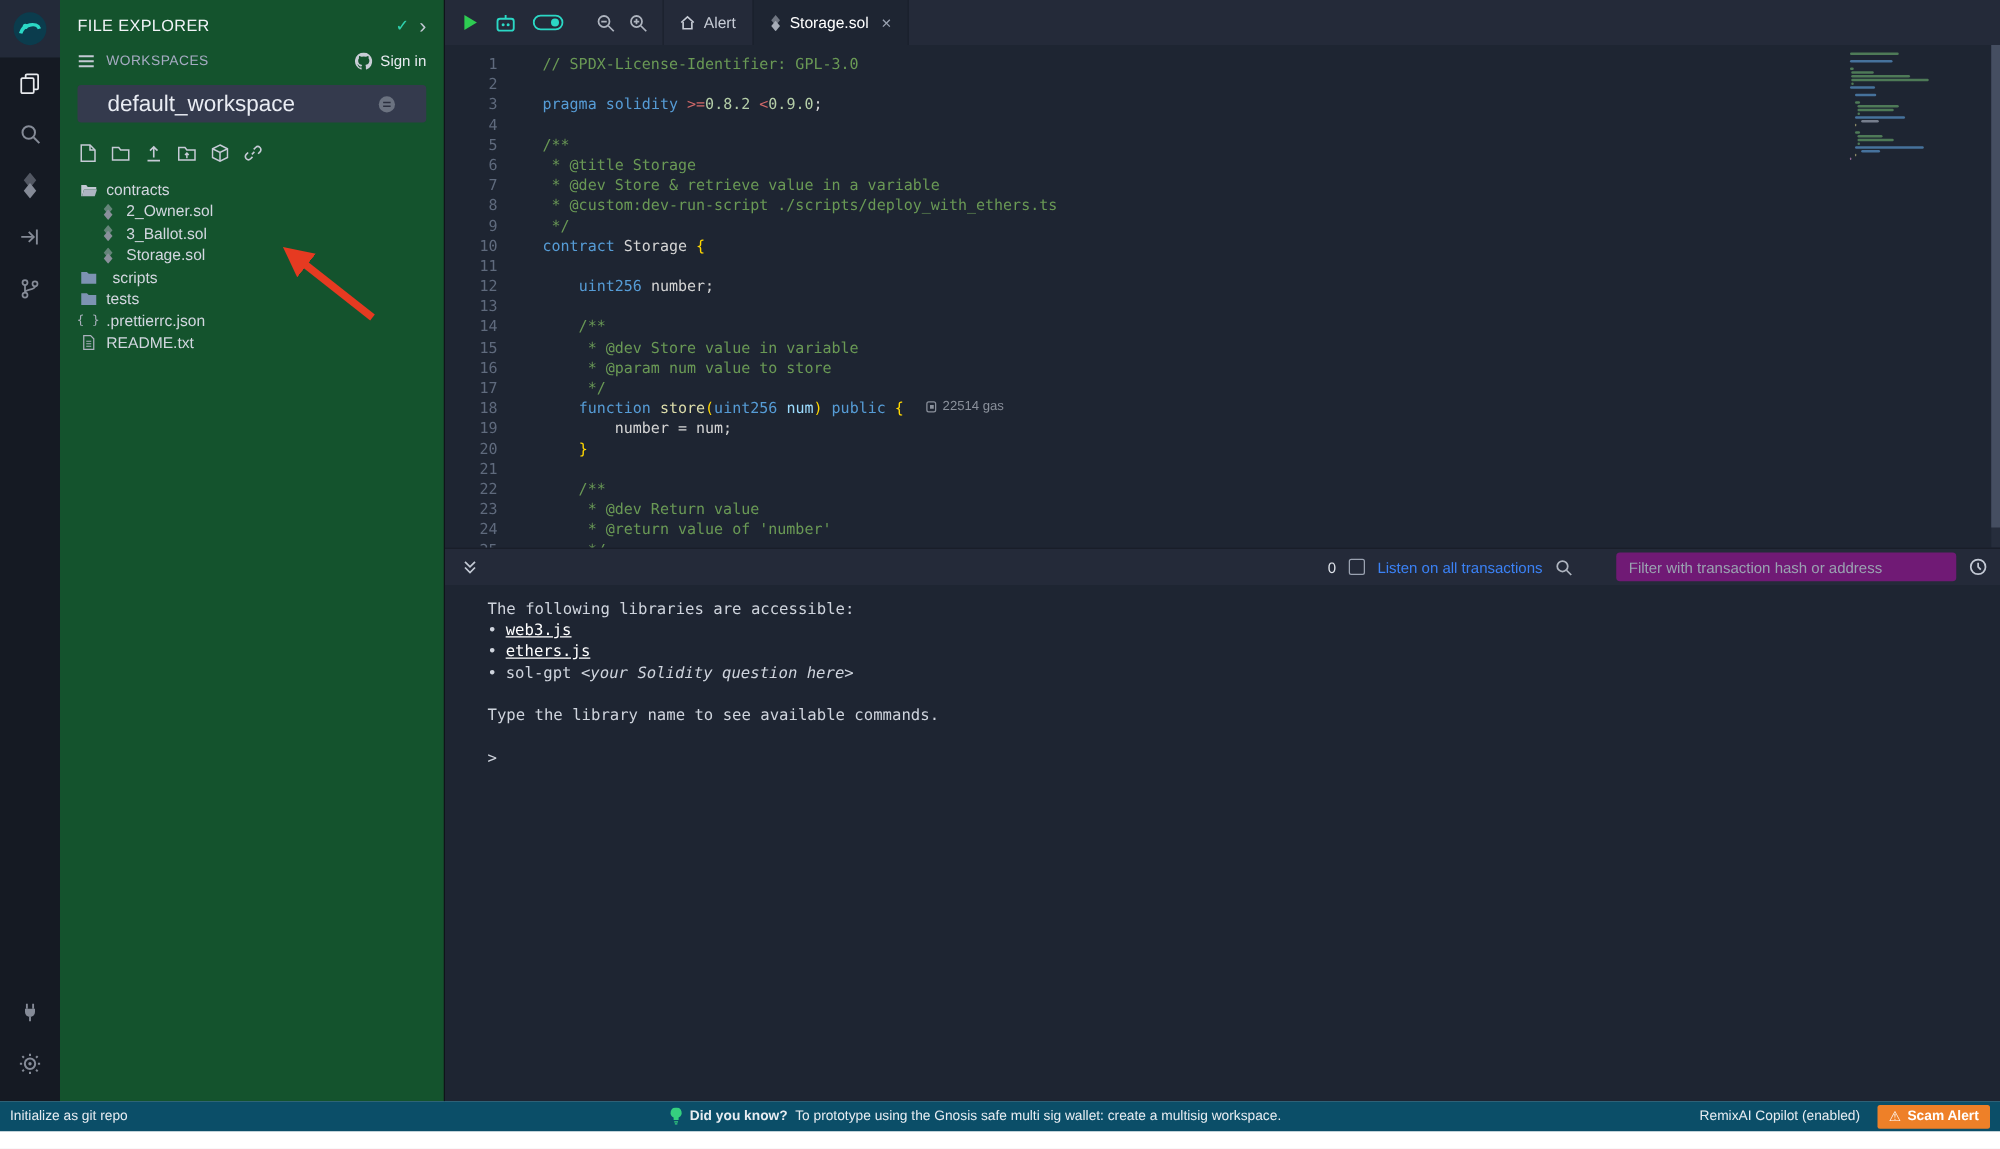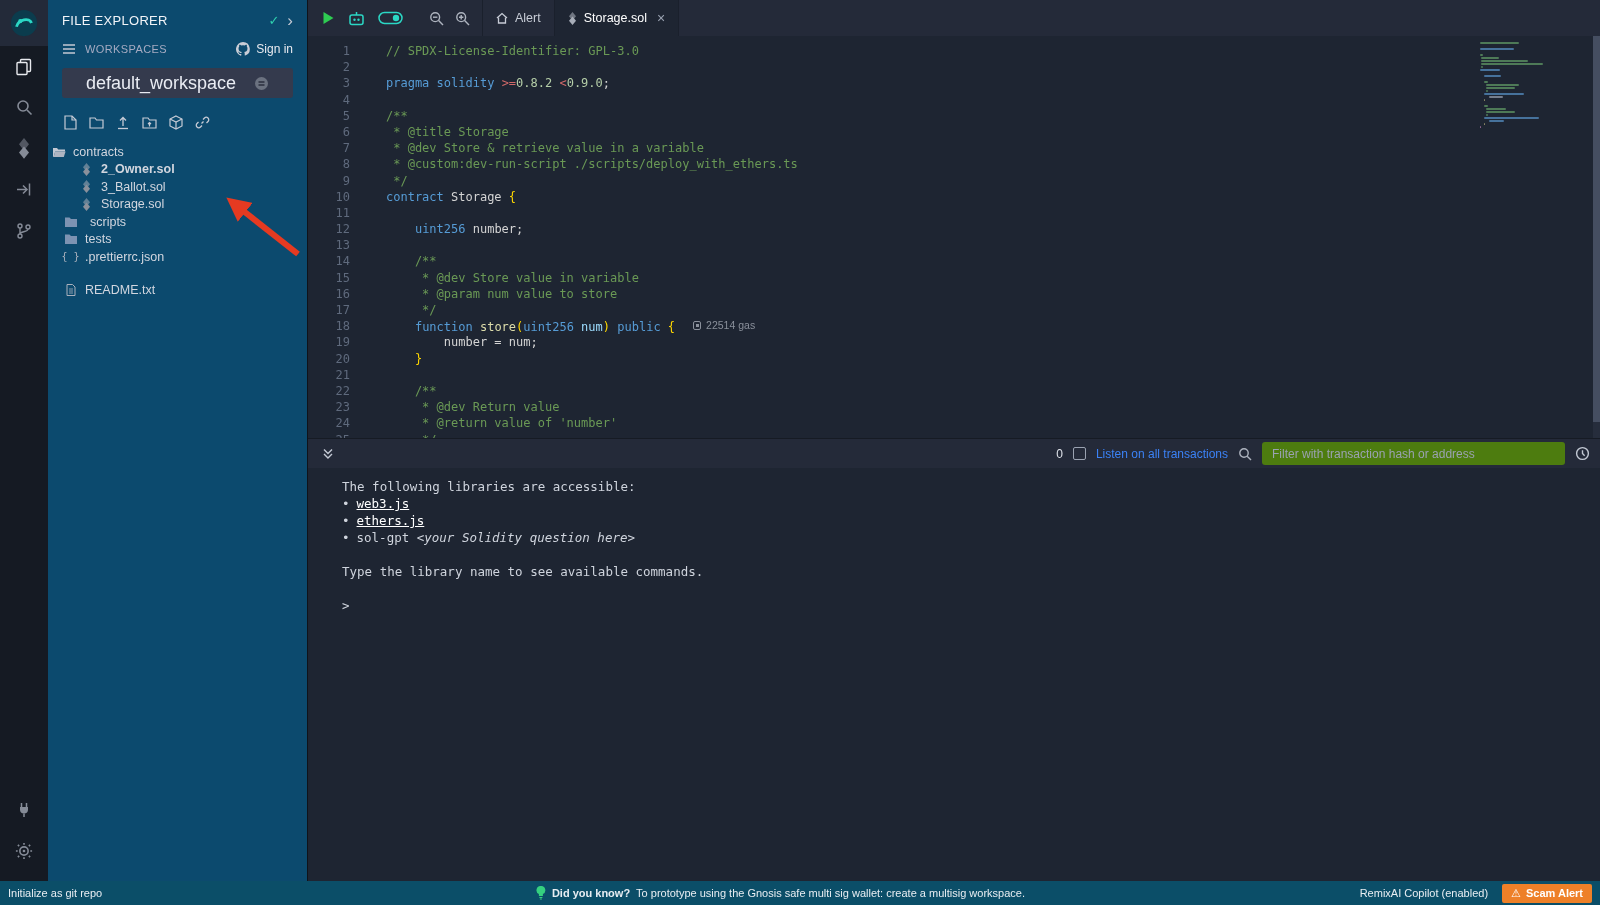--- a/index.html
+++ b/index.html
@@ -6,21 +6,21 @@
   html,body{width:1600px;height:919px;overflow:hidden;background:#ffffff;font-family:"Liberation Sans",sans-serif;}
   .app{display:flex;height:881px;position:relative;background:#1e2532;}
 
   
   .iconbar{width:48px;background:#151a23;display:flex;flex-direction:column;align-items:center;flex:none;}
   .logo-tile{width:48px;height:46px;background:#232a39;display:flex;align-items:center;justify-content:center;}
   .ib-item{width:48px;height:41px;display:flex;align-items:center;justify-content:center;cursor:pointer;}
   .ib-bottom{margin-top:auto;margin-bottom:10px;display:flex;flex-direction:column;align-items:center;}
 
   
-  .sidepanel{width:260px;background:#0c4a6e;flex:none;position:relative;border-right:1px solid #10131a;color:#ccd1da;}
+  .sidepanel{width:308px;background:#14532d;flex:none;position:relative;border-right:1px solid #10131a;color:#ccd1da;}
   .sp-header{height:40px;display:flex;align-items:center;padding:0 14px;gap:8px;}
   .sp-title{color:#f2f4f8;font-size:13px;letter-spacing:.3px;}
   .sp-check{color:#2fd1ae;font-size:13px;margin-left:auto;}
   .sp-chevron{color:#c3c9d4;font-size:17px;line-height:1;cursor:pointer;}
   .sp-workspaces{display:flex;align-items:center;gap:9px;padding:0 14px;margin-top:2px;}
   .ws-label{font-size:11px;color:#a6abc2;letter-spacing:.4px;}
   .signin{margin-left:auto;display:flex;align-items:center;gap:6px;font-size:12px;color:#e8eaf0;cursor:pointer;}
   .ws-select{margin:12px 14px 0;height:30px;background:#343a4d;border-radius:3px;display:flex;align-items:center;padding:0 24px;font-size:18px;color:#e9ecf3;cursor:pointer;}
   .ws-select .badge{margin-left:auto;display:flex;}
   .sp-actions{display:flex;align-items:center;gap:12px;padding:0 16px;margin-top:17px;}
@@ -61,21 +61,21 @@
   .mm-line{height:2px;margin-bottom:1px;border-radius:1px;}
   .vscroll{position:absolute;top:0;right:0;width:7px;height:100%;background:#262d3c;cursor:pointer;}
   .vscroll .thumb{width:100%;height:96%;background:#454e61;}
 
   
   .term-bar{height:30px;background:#242a39;border-top:1px solid #161b24;display:flex;align-items:center;padding:0 10px 0 14px;flex:none;}
   .term-right{margin-left:auto;display:flex;align-items:center;gap:10px;}
   .term-count{font-size:12px;color:#dfe3ea;}
   .term-check{width:13px;height:13px;border:1px solid #9aa2b1;border-radius:2px;cursor:pointer;}
   .term-listen{font-size:12px;color:#3b82f6;cursor:pointer;}
-  .term-filter{width:303px;height:23px;background:#4d7c0f;border:none;border-radius:3px;padding:0 10px;font-size:12px;color:#e7eaf0;font-family:"Liberation Sans",sans-serif;outline:none;}
+  .term-filter{width:272px;height:23px;background:#701a75;border:none;border-radius:3px;padding:0 10px;font-size:12px;color:#e7eaf0;font-family:"Liberation Sans",sans-serif;outline:none;margin-left:25px;}
   .term-filter::placeholder{color:#9aa2b1;}
   .terminal{flex:1;background:#1e2532;padding:11px 0 0 34px;overflow:hidden;cursor:text;}
   .t-line{min-height:17px;font:12.5px "DejaVu Sans Mono",monospace;color:#cfd4dd;white-space:pre-wrap;}
   .t-b{margin-right:7px;}
   .t-link{color:#ffffff;text-decoration:underline;cursor:pointer;}
   .t-line i{font-style:italic;}
 
   
   .statusbar{height:24px;background:#0b4e68;display:flex;align-items:center;padding:0 8px;position:relative;color:#e8edf2;font-size:11px;}
   .sb-left{cursor:pointer;}
@@ -213,30 +213,30 @@
         </span>
       <span>
           <svg width="15" height="15" viewBox="0 0 15 15">
             <path d="M6.5 8.5l2-2" stroke="#c6cbd6" stroke-width="1.3"></path>
             <path d="M8 4.5l1.5-1.5a2.4 2.4 0 013.5 3.5L11.5 8" fill="none" stroke="#c6cbd6" stroke-width="1.3"></path>
             <path d="M7 10.5L5.5 12a2.4 2.4 0 01-3.5-3.5L3.5 7" fill="none" stroke="#c6cbd6" stroke-width="1.3"></path>
           </svg>
         </span>
     </div>
     <div class="file-tree" id="file-tree">
-        <div class="tree-row" style="padding-left: 3px;">
+        <div class="tree-row" style="padding-left: 15px;">
           <span class="tree-ic">
             <svg width="14" height="12" viewBox="0 0 14 12">
               <path d="M1 2h4l1.2 1.5H13v2H3.2L1.6 11H1z" fill="#c2c8d3"></path>
               <path d="M3.2 5.5H13.6L11.8 11H1.6z" fill="#aeb5c2"></path>
             </svg>
           </span>
           <span class="tree-label">contracts</span>
         </div>
-        <div class="tree-row" style="padding-left: 31px; font-weight: bold;">
+        <div class="tree-row" style="padding-left: 31px;">
           <span class="tree-ic">
             <svg width="9" height="13" viewBox="0 0 9 13">
               <path d="M4.5 0L8 4.2 4.5 8.4 1 4.2z" fill="#a7adb8" opacity=".55"></path>
               <path d="M4.5 4.6L8 8.8 4.5 13 1 8.8z" fill="#8a909b"></path>
             </svg>
           </span>
           <span class="tree-label">2_Owner.sol</span>
         </div>
         <div class="tree-row" style="padding-left: 31px;">
           <span class="tree-ic">
@@ -271,21 +271,21 @@
             </svg>
           </span>
           <span class="tree-label">tests</span>
         </div>
         <div class="tree-row" style="padding-left: 15px;">
           <span class="tree-ic">
             <span class="json-ic">{ }</span>
           </span>
           <span class="tree-label">.prettierrc.json</span>
         </div>
-        <div class="tree-row" style="padding-left: 15px; margin-top: 16px;">
+        <div class="tree-row" style="padding-left: 15px;">
           <span class="tree-ic">
             <svg width="10" height="12" viewBox="0 0 10 12">
               <path d="M1 .5h5.5L9 3v8.5H1z" fill="none" stroke="#aab1bd"></path>
               <path d="M3 5h4M3 7h4M3 9h4" stroke="#aab1bd" stroke-width=".8"></path>
             </svg>
           </span>
           <span class="tree-label">README.txt</span>
         </div>
       </div>
     <svg class="arrow-overlay" width="150" height="80" viewBox="0 0 150 80">

